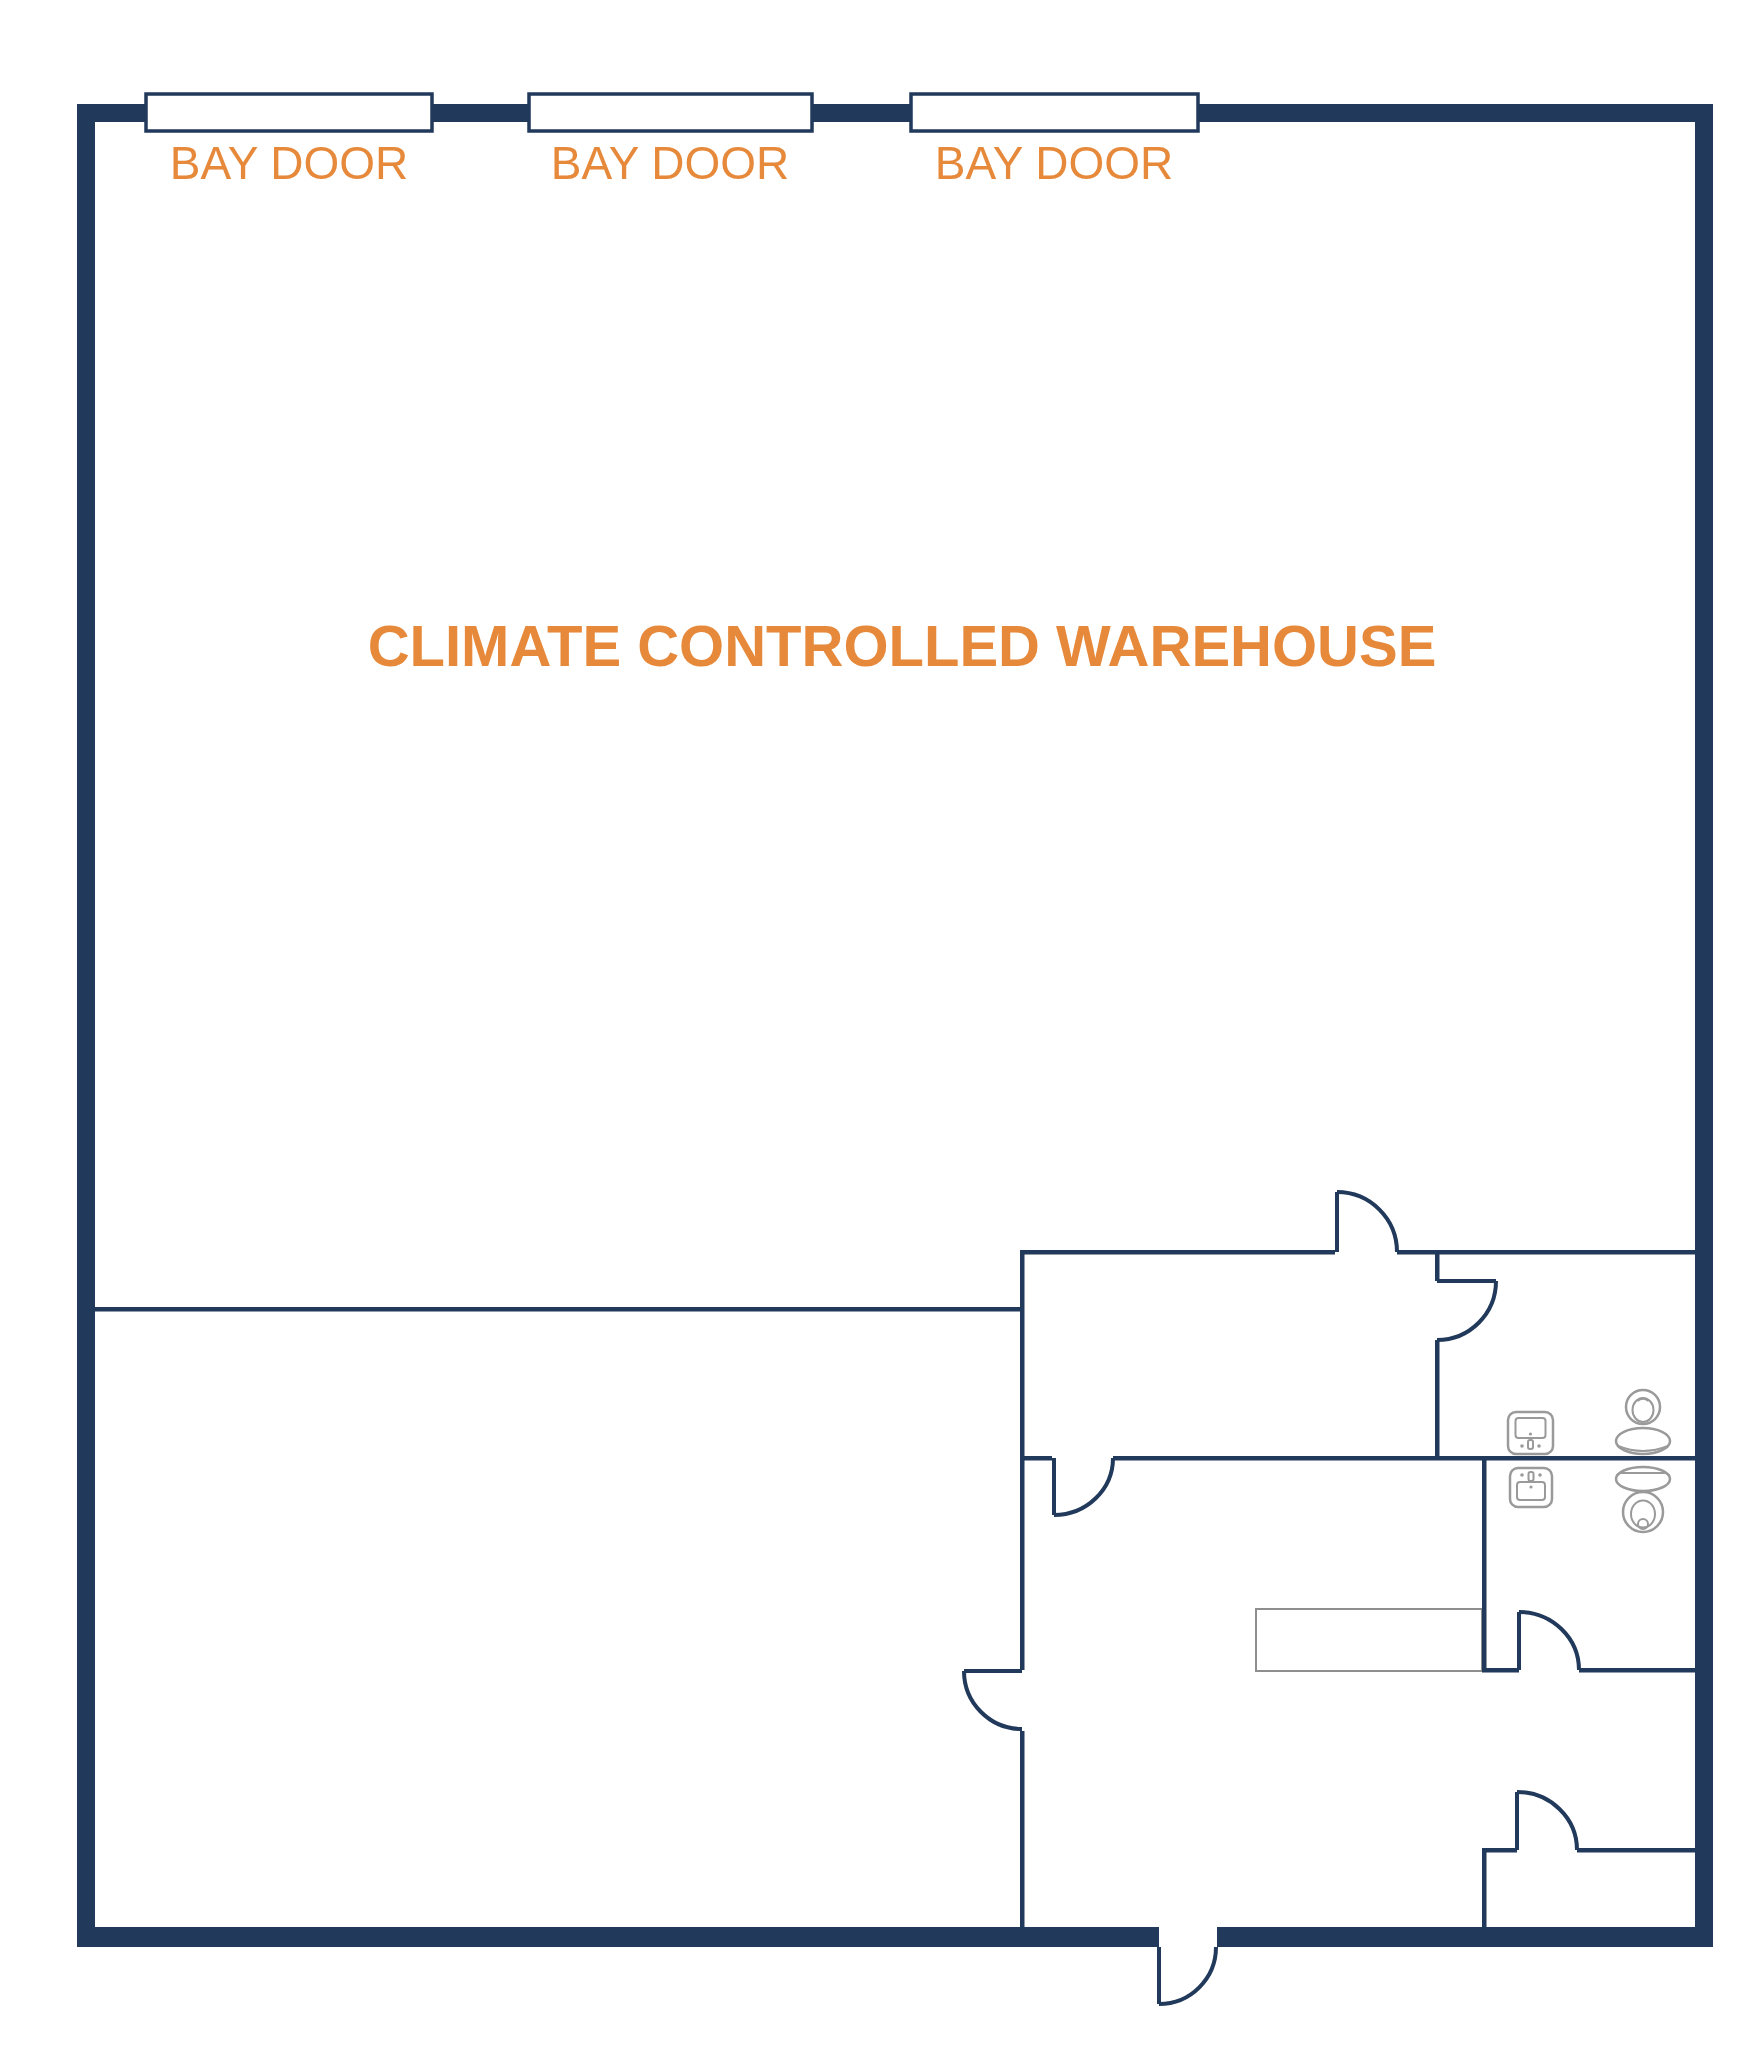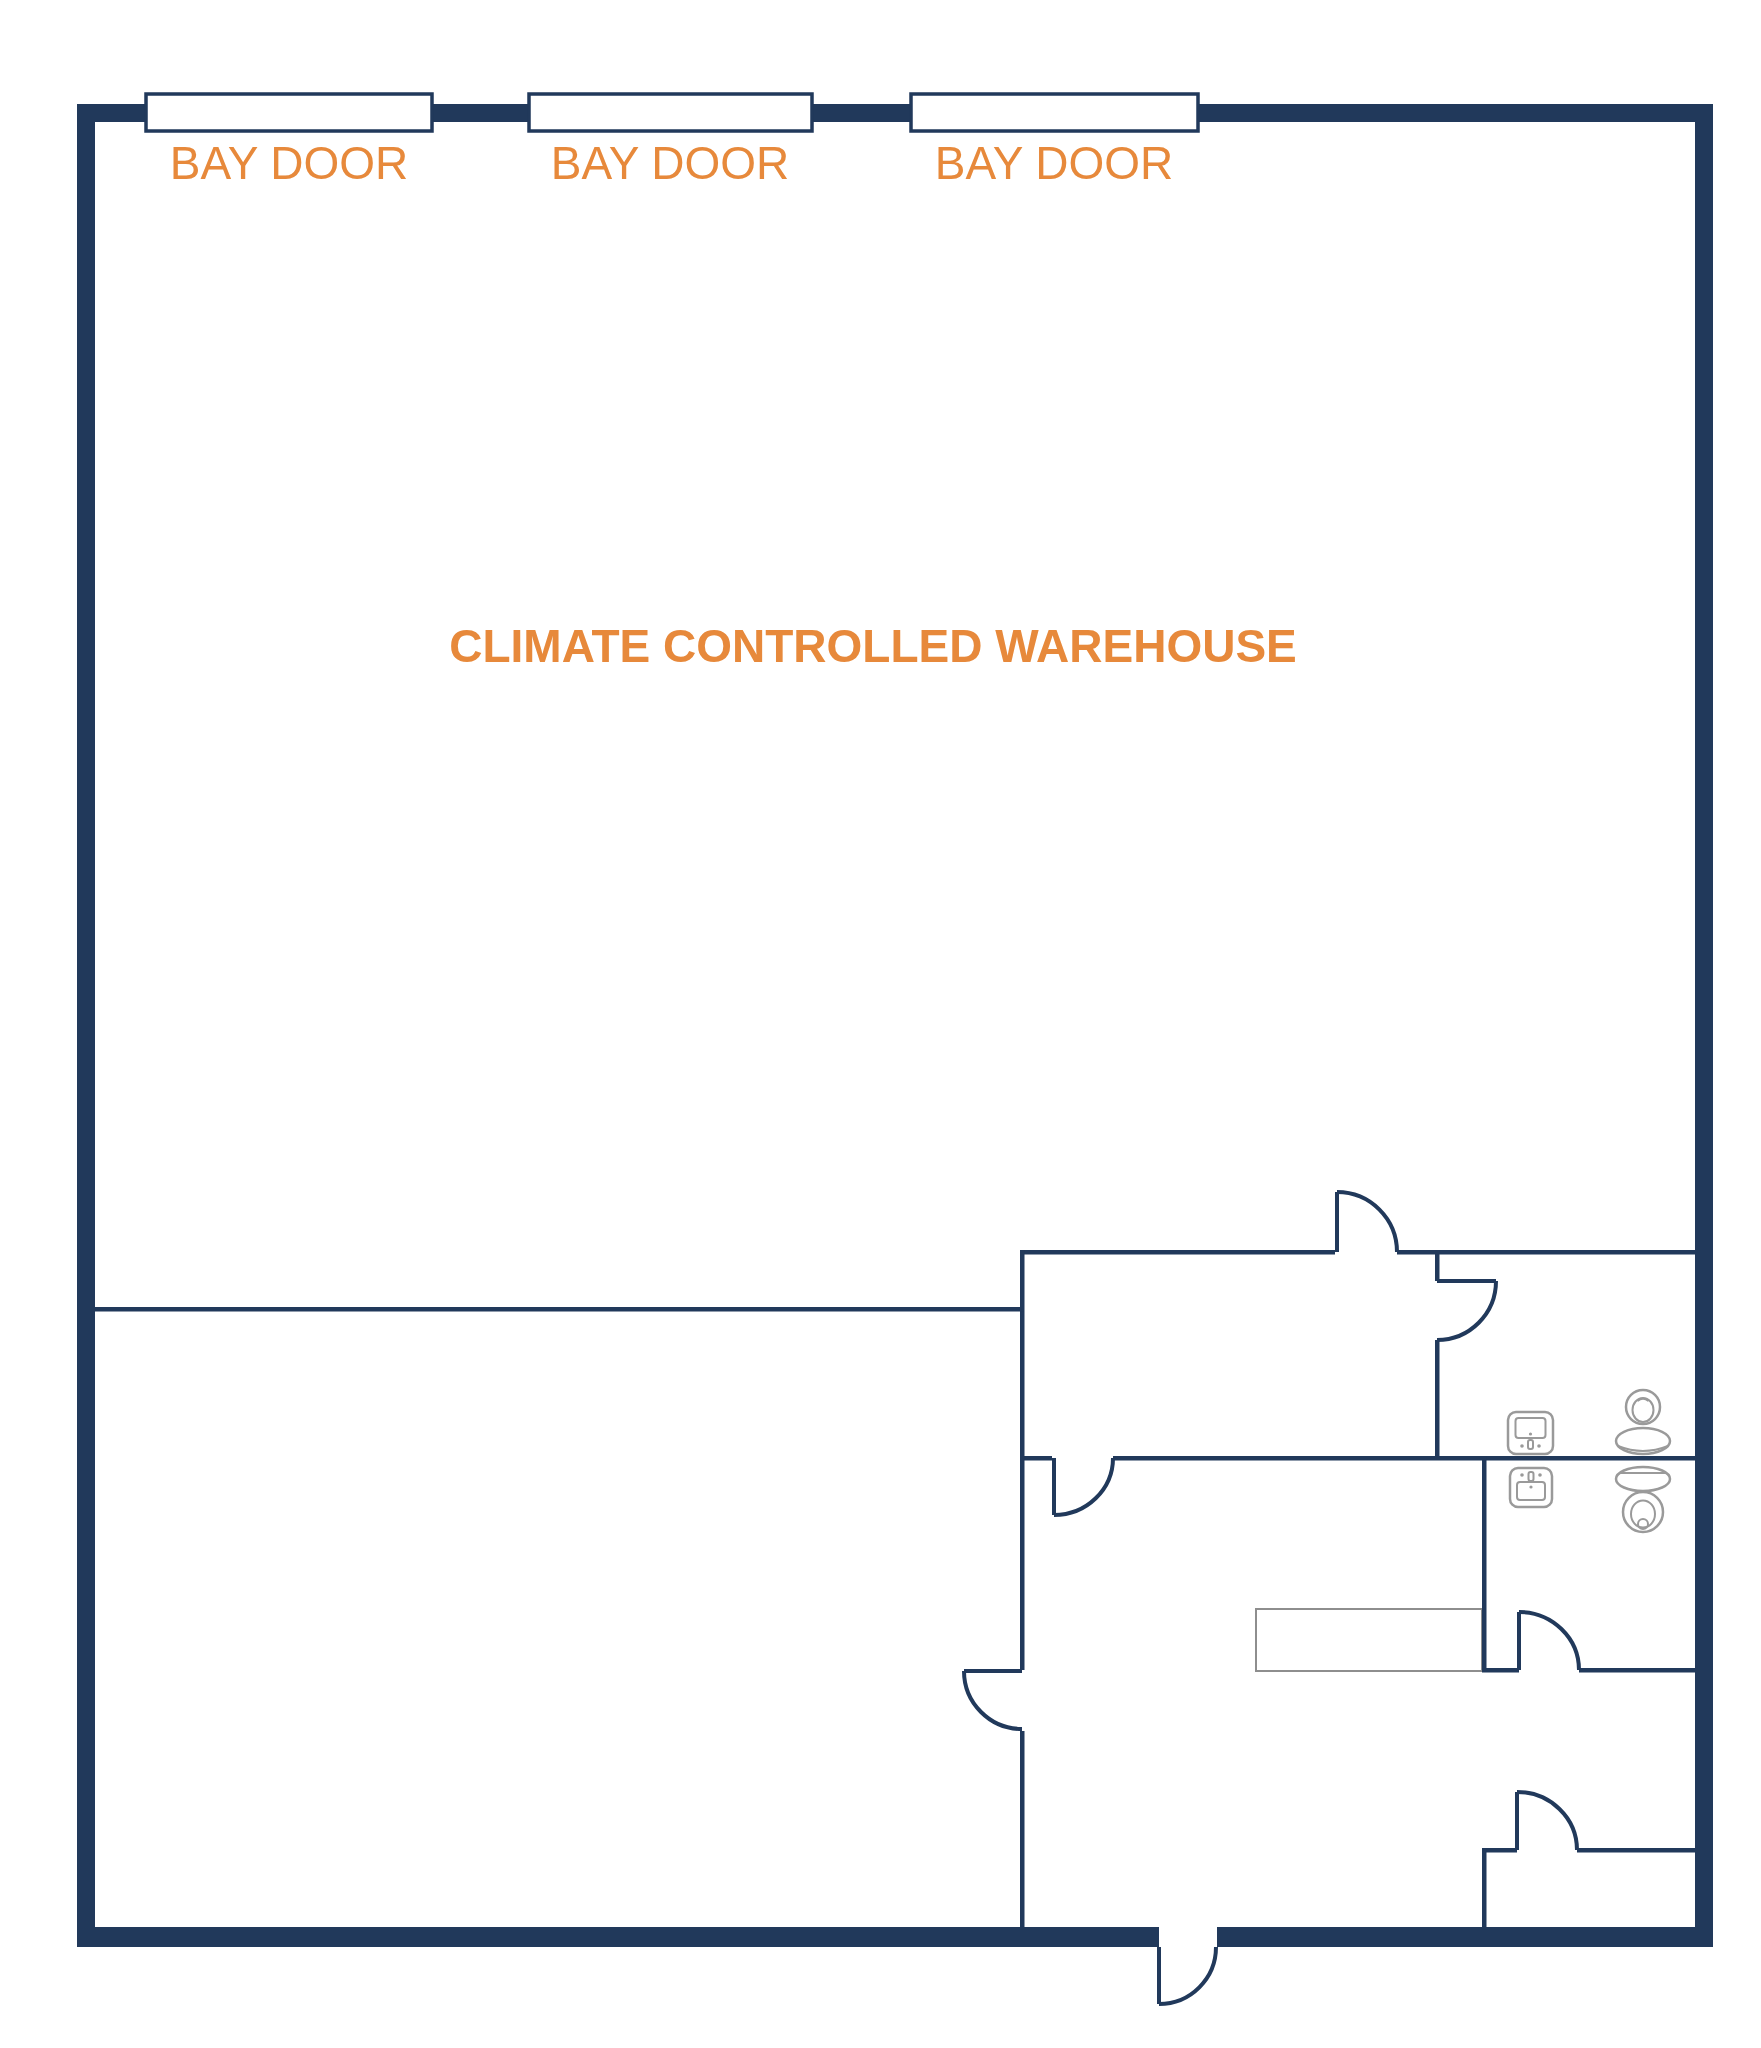--- a/index.html
+++ b/index.html
@@ -25,23 +25,23 @@
   .fixture-thin{stroke:var(--fixture-gray);stroke-width:2;fill:none;}
   .fixture-dot{fill:var(--fixture-gray);stroke:none;}
   .closet{fill:#fff;stroke:var(--closet-gray);stroke-width:2;}
   .bay-label{
     position:absolute;top:140px;
     transform:translateX(-50%);
     font-size:46px;font-weight:400;line-height:46px;
     color:var(--label-orange);white-space:nowrap;
   }
   .plan-title{
-    position:absolute;top:623px;left:873px;
+    position:absolute;top:623px;left:902px;
     transform:translateX(-50%);
-    font-size:46px;font-weight:700;line-height:46px;
+    font-size:58px;font-weight:700;line-height:46px;
     color:var(--label-orange);white-space:nowrap;
   }
 </style>
 </head>
 <body>
 
 <div id="canvas">
 
   <svg id="plan-svg" width="1761" height="2048" viewBox="0 0 1761 2048">
 

